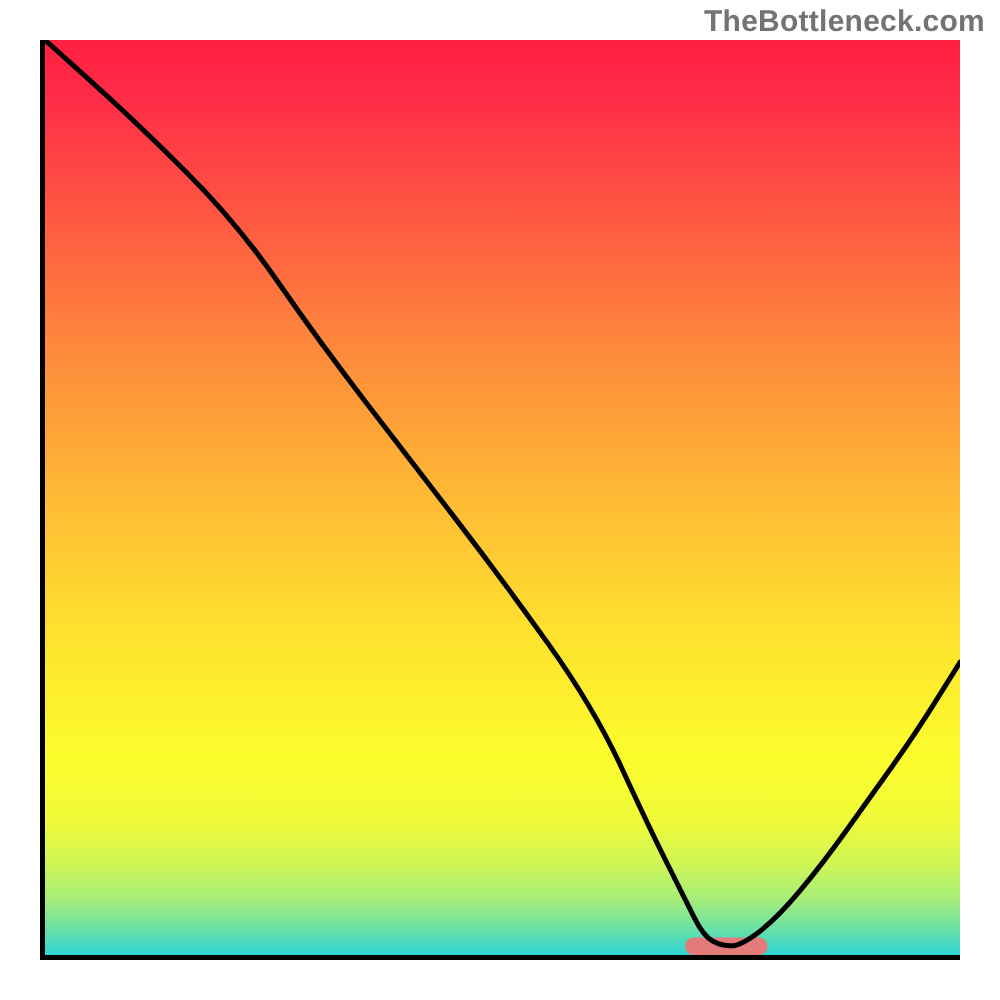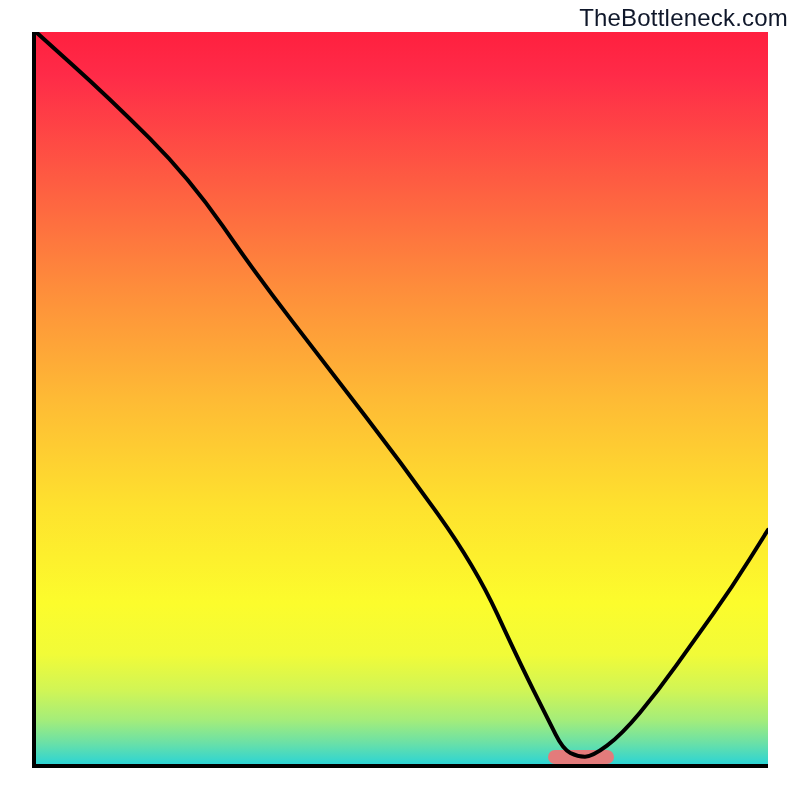--- a/index.html
+++ b/index.html
@@ -14,23 +14,23 @@
     position: relative;
     width: 800px;
     height: 800px;
   }
   .watermark {
     position: absolute;
     top: 4px;
     right: 12px;
     font-family: Arial, Helvetica, sans-serif;
     font-size: 24px;
-    color: #0f172a;
+    color: #737373;
     z-index: 20;
-    font-weight: 400;
+    font-weight: 700;
     letter-spacing: 0.2px;
   }
   .plot {
     position: absolute;
     left: 32px;
     top: 32px;
     width: 736px;
     height: 736px;
     box-sizing: border-box;
     border-left: 4px solid #000;

